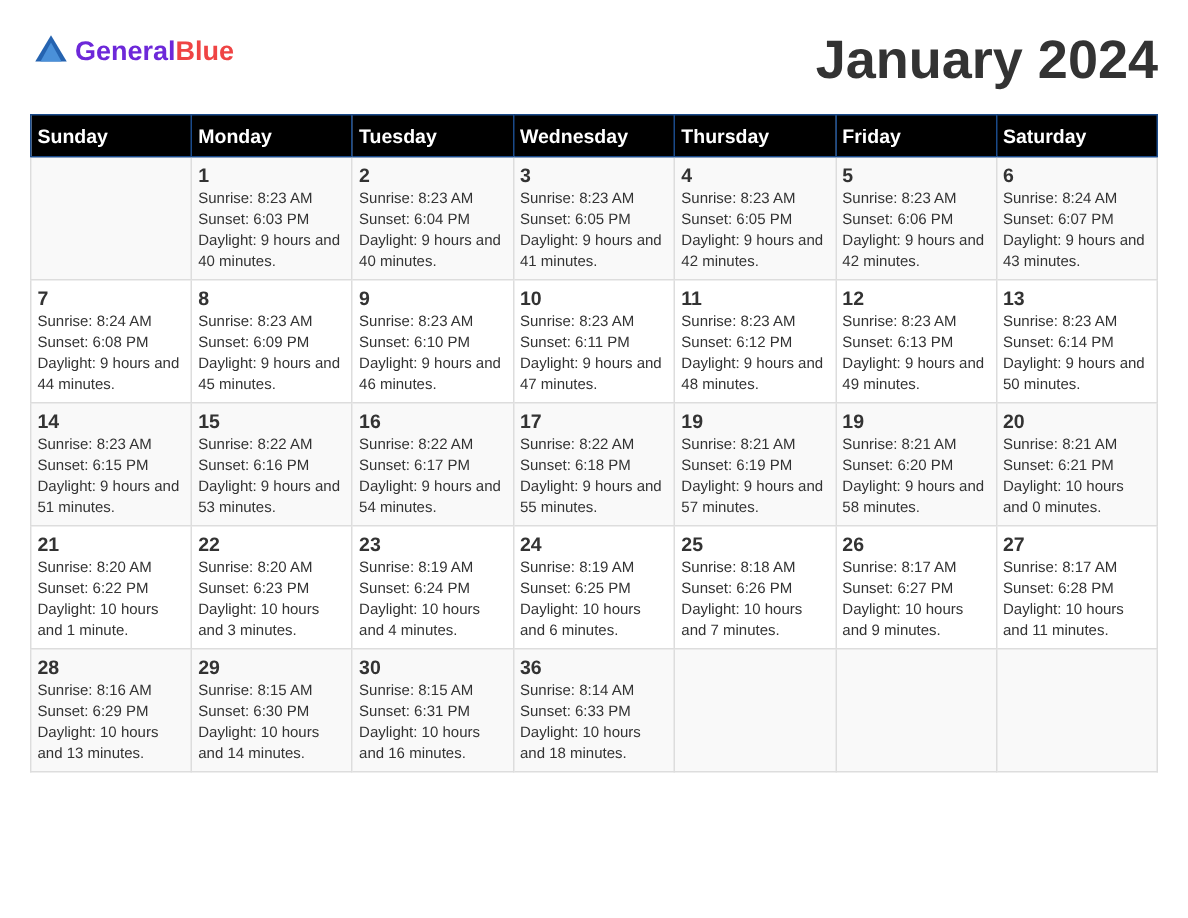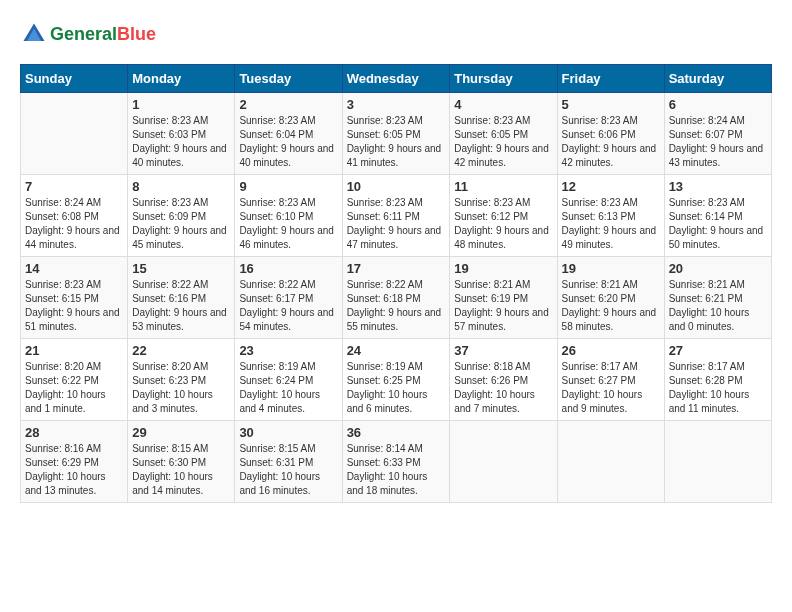--- a/index.html
+++ b/index.html
@@ -16,21 +16,21 @@
       align-items: flex-start;
       margin-bottom: 16px;
     }
     .logo {
       display: flex;
       align-items: center;
     }
     .logo-text-general {
       font-size: 18px;
       font-weight: bold;
-      color: #15803d;
+      color: #6d28d9;
     }
     .logo-text-blue {
       font-size: 18px;
       font-weight: bold;
       color: #ef4444;
     }
     .logo-icon {
       width: 28px;
       height: 28px;
       margin-right: 2px;
@@ -47,21 +47,21 @@
     .location-title {
       font-size: 16px;
       color: #555;
     }
     table {
       width: 100%;
       border-collapse: collapse;
       font-size: 11px;
     }
     thead tr {
-      background-color: #0369a1;
+      background-color: #000000;
       color: #fff;
     }
     thead th {
       padding: 6px 4px;
       text-align: left;
       font-size: 13px;
       font-weight: bold;
       border: 1px solid #1a4a8a;
     }
     tbody tr {
@@ -103,20 +103,21 @@
   <div class="logo">
     <svg class="logo-icon" viewBox="0 0 40 40">
       <polygon points="20,5 35,30 5,30" fill="#2563b0"></polygon>
       <polygon points="20,12 30,30 10,30" fill="#4a90d9"></polygon>
     </svg>
     <div>
       <span class="logo-text-general">General</span><span class="logo-text-blue">Blue</span>
     </div>
   </div>
   <div class="title-block">
+    <div class="month-title">January 2024</div>
   </div>
 </div>
 
 <table>
   <thead>
     <tr>
     <th>Sunday</th>
         <th>Monday</th>
         <th>Tuesday</th>
         <th>Wednesday</th>
@@ -175,21 +176,21 @@
       </tr>
       <tr>
         <td><span class="day-number">21</span>
         <span class="day-info">Sunrise: 8:20 AM<br>Sunset: 6:22 PM<br>Daylight: 10 hours and 1 minute.</span></td>
         <td><span class="day-number">22</span>
         <span class="day-info">Sunrise: 8:20 AM<br>Sunset: 6:23 PM<br>Daylight: 10 hours and 3 minutes.</span></td>
         <td><span class="day-number">23</span>
         <span class="day-info">Sunrise: 8:19 AM<br>Sunset: 6:24 PM<br>Daylight: 10 hours and 4 minutes.</span></td>
         <td><span class="day-number">24</span>
         <span class="day-info">Sunrise: 8:19 AM<br>Sunset: 6:25 PM<br>Daylight: 10 hours and 6 minutes.</span></td>
-        <td><span class="day-number">37</span>
+        <td><span class="day-number">25</span>
         <span class="day-info">Sunrise: 8:18 AM<br>Sunset: 6:26 PM<br>Daylight: 10 hours and 7 minutes.</span></td>
         <td><span class="day-number">26</span>
         <span class="day-info">Sunrise: 8:17 AM<br>Sunset: 6:27 PM<br>Daylight: 10 hours and 9 minutes.</span></td>
         <td><span class="day-number">27</span>
         <span class="day-info">Sunrise: 8:17 AM<br>Sunset: 6:28 PM<br>Daylight: 10 hours and 11 minutes.</span></td>
       </tr>
       <tr>
         <td><span class="day-number">28</span>
         <span class="day-info">Sunrise: 8:16 AM<br>Sunset: 6:29 PM<br>Daylight: 10 hours and 13 minutes.</span></td>
         <td><span class="day-number">29</span>

